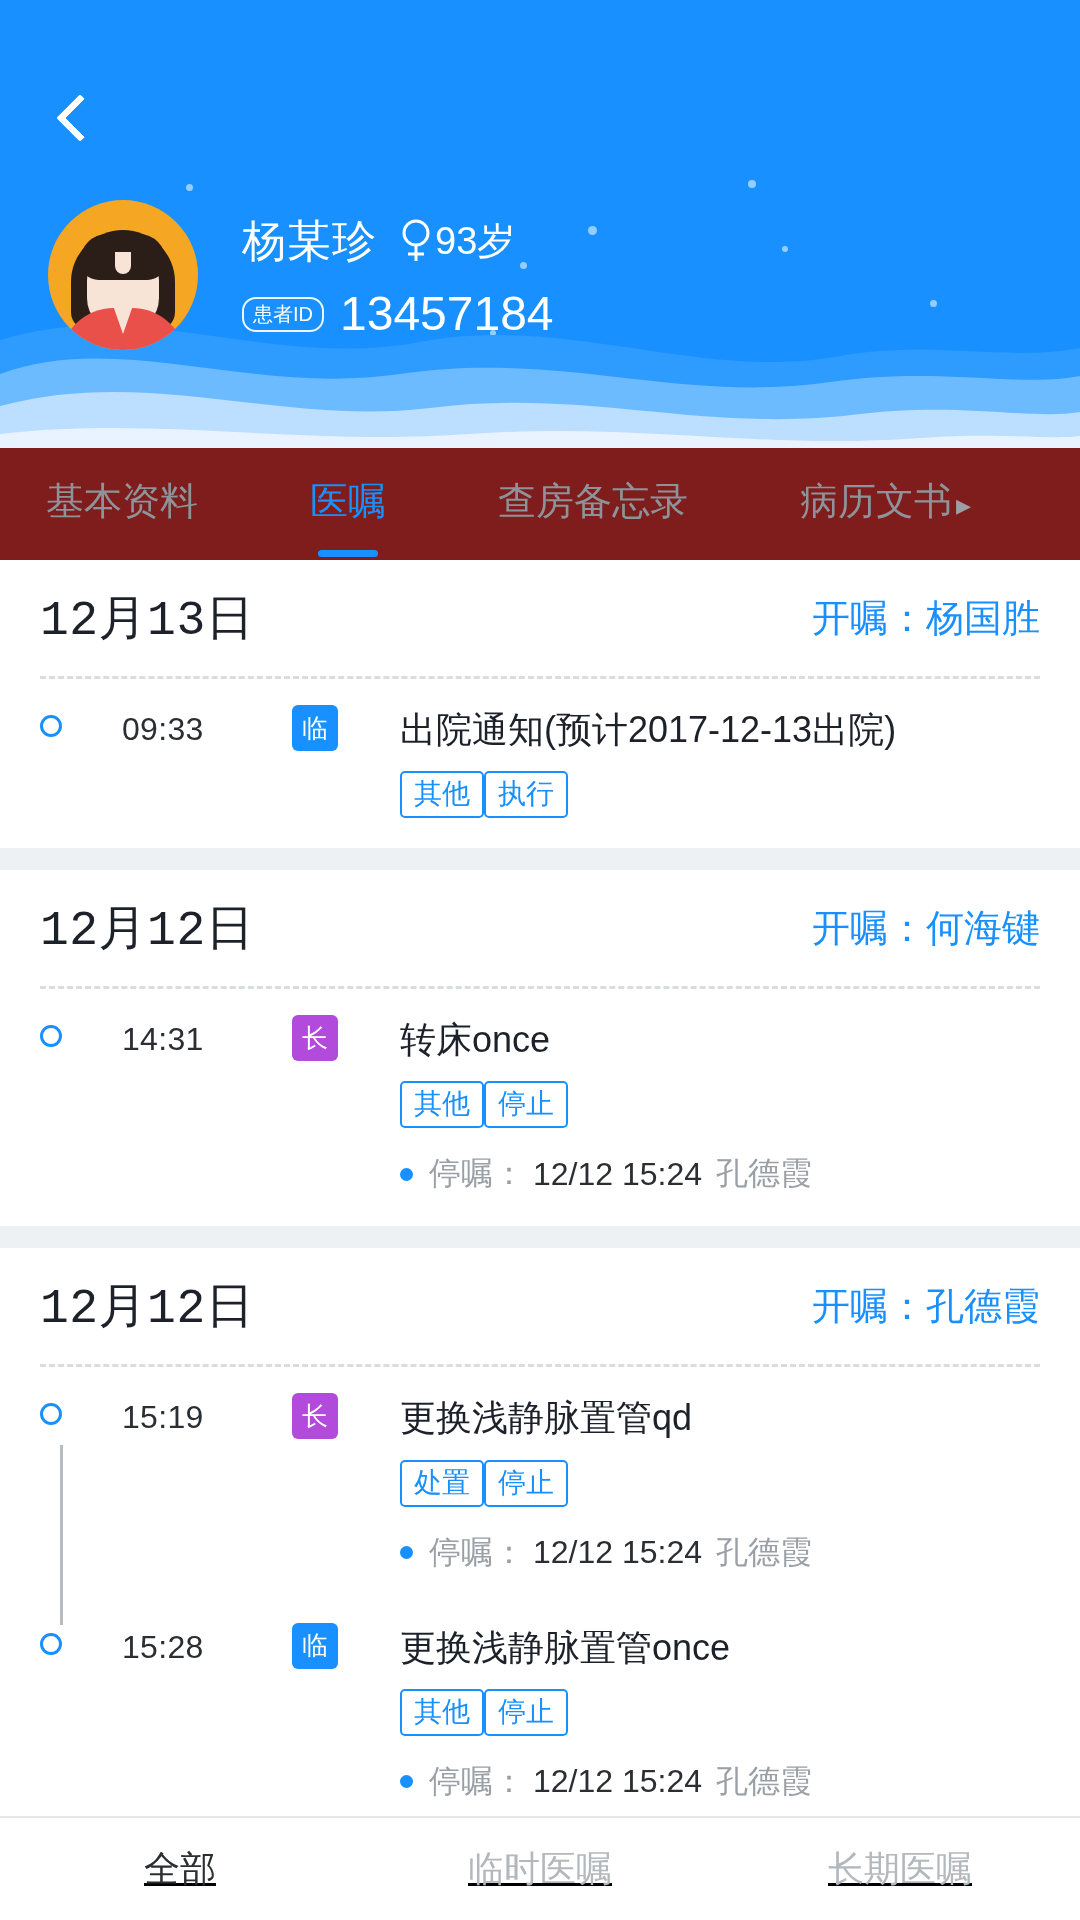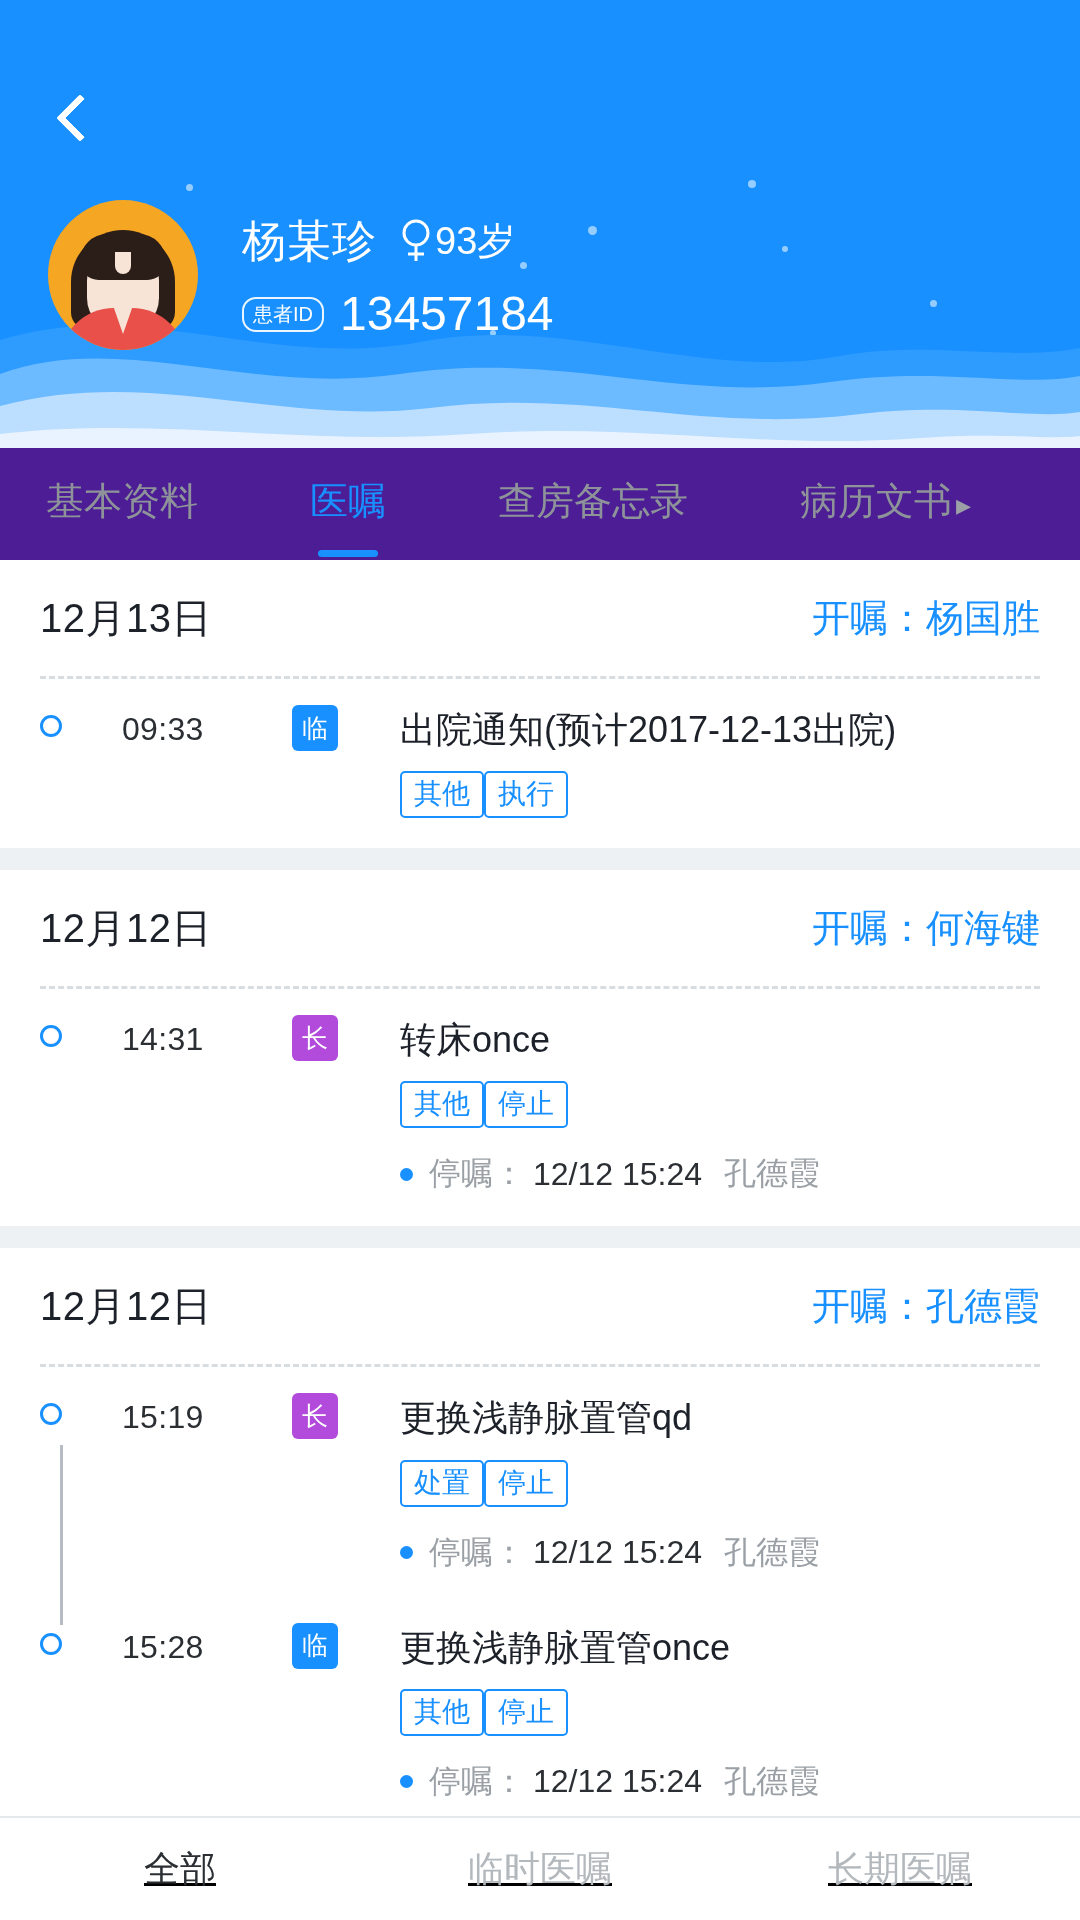--- a/index.html
+++ b/index.html
@@ -90,21 +90,21 @@
     border: 2px solid rgba(255,255,255,.92);
     border-radius: 14px;
     color: #ffffff; font-size: 20px;
     padding: 5px 9px 6px; line-height: 1;
   }
   .idval { color: #ffffff; font-size: 48px; margin-left: 16px; line-height: 1; }
 
   
   .tabs {
     position: relative;
-    height: 112px; background: #4c1d95;
+    height: 112px; background: #7f1d1d;
     display: flex; align-items: center;
     padding: 0 46px 0 46px;
     text-align: center;
   }
   .tab {
     position: relative;
     font-size: 38px; color: #8d9399;
     cursor: pointer; white-space: nowrap;
     padding-bottom: 6px;
   }
@@ -128,21 +128,21 @@
     background: #eef1f3;
     overflow: hidden;
   }
   .gap { height: 22px; background: #eef1f3; }
 
   .card { background: #ffffff; padding: 0 40px; }
   .card-head {
     display: flex; align-items: center; justify-content: space-between;
     height: 116px;
   }
-  .card-date { font-size: 40px; color: #1d2129; letter-spacing: .5px; }
+  .card-date { font-size: 48px; color: #1d2129; letter-spacing: .5px; font-family: Liberation Mono, monospace; }
   .card-doc { font-size: 38px; color: #1890ff; }
   .dash {
     height: 0; border-top: 3px dashed #d8dde2;
     margin: 0 0 0 0;
   }
 
   .orders { position: relative; padding: 26px 0 16px; }
   .tline {
     position: absolute; left: 20px; top: 78px; width: 3px;
     background: #b6bcc2;
@@ -182,21 +182,21 @@
   .onote {
     margin-top: 24px; display: flex; align-items: center;
     font-size: 32px; color: #9aa0a6;
   }
   .onote .bullet {
     width: 13px; height: 13px; border-radius: 50%;
     background: #1890ff; margin-right: 16px; flex: none;
   }
   .onote .nlabel { color: #9aa0a6; }
   .onote .nval { color: #2b2f33; margin-left: 8px; }
-  .onote .nby { color: #9aa0a6; margin-left: 22px; font-family: Liberation Serif, serif; }
+  .onote .nby { color: #9aa0a6; margin-left: 14px; font-family: Liberation Serif, serif; }
 
   
   .bottombar {
     position: absolute; left: 0; bottom: 0;
     width: 1080px; height: 104px;
     background: #ffffff;
     border-top: 2px solid #e6e9ec;
     display: flex; align-items: center; text-decoration: underline;
   }
   .bnav {

